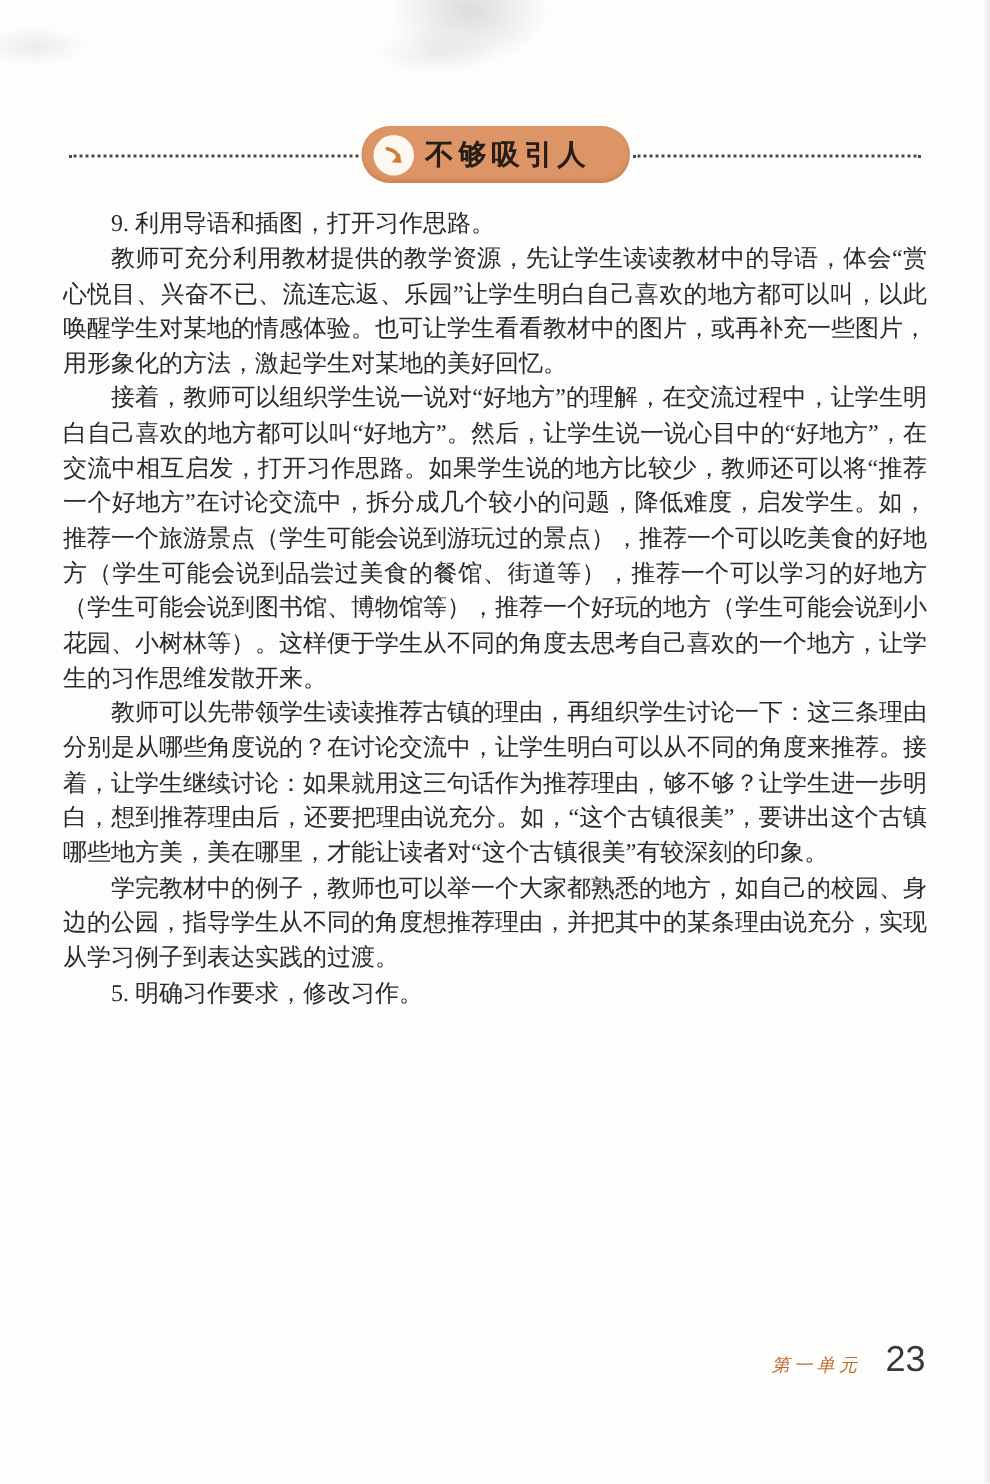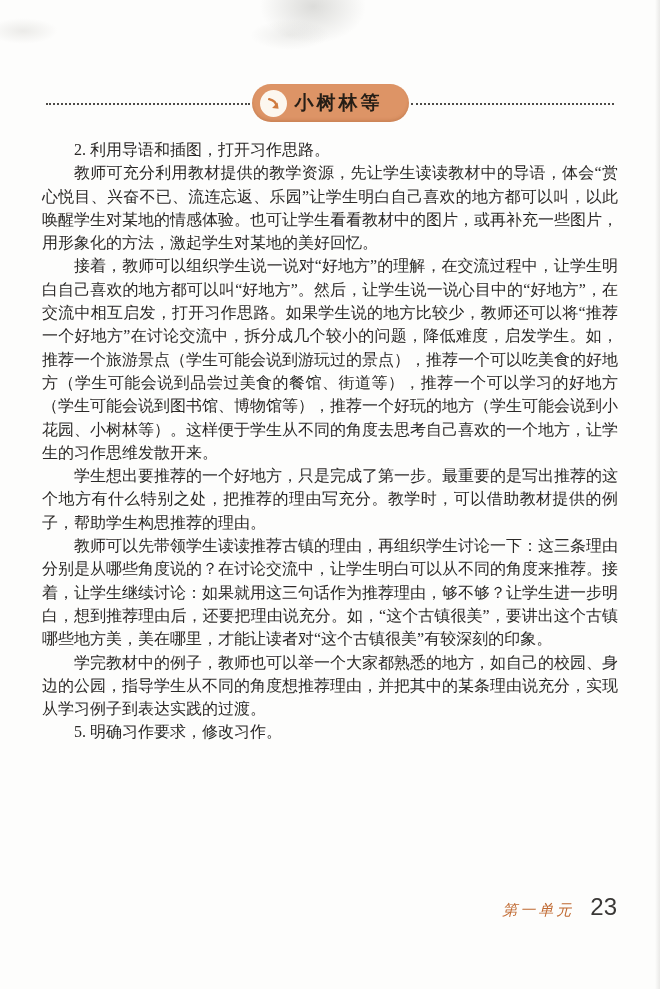--- a/index.html
+++ b/index.html
@@ -85,21 +85,21 @@
     text-indent:2em;
   }
 
   
   .footer{
     position:absolute;right:43px;top:893px;
     display:flex;align-items:baseline;gap:16px;
   }
   .unit-label{
     font-style:italic;
-    font-size:15px;
+    font-size:12px;
     letter-spacing:3px;
     color:#c06a32;
     margin-left:21px;
   }
   .page-number{
     font-family:"Liberation Sans","DejaVu Sans",sans-serif;
     font-size:24px;
     color:#3a3836;
     font-style:normal;
   }
@@ -116,30 +116,29 @@
 
   <div class="header-row">
     <div class="dot-rule"></div>
     <div class="badge">
       <span class="badge-circle">
         <svg width="19" height="19" viewBox="0 0 24 24">
           <path d="M6.5 6.5 C 13 8, 15.5 10.5, 16 16" fill="none" stroke="#d07b3f" stroke-width="3" stroke-linecap="round"></path>
           <path d="M10.2 17.8 L18.4 18.6 L17.2 10.6 Z" fill="#d07b3f"></path>
         </svg>
       </span>
-      <span class="badge-label">小树林等</span>
+      <span class="badge-label">不够吸引人</span>
     </div>
     <div class="dot-rule"></div>
   </div>
 
   <div class="content">
-    <p class="num-heading">2. 利用导语和插图，打开习作思路。</p>
+    <p class="num-heading">9. 利用导语和插图，打开习作思路。</p>
     <p class="para">教师可充分利用教材提供的教学资源，先让学生读读教材中的导语，体会“赏心悦目、兴奋不已、流连忘返、乐园”让学生明白自己喜欢的地方都可以叫，以此唤醒学生对某地的情感体验。也可让学生看看教材中的图片，或再补充一些图片，用形象化的方法，激起学生对某地的美好回忆。</p>
     <p class="para">接着，教师可以组织学生说一说对“好地方”的理解，在交流过程中，让学生明白自己喜欢的地方都可以叫“好地方”。然后，让学生说一说心目中的“好地方”，在交流中相互启发，打开习作思路。如果学生说的地方比较少，教师还可以将“推荐一个好地方”在讨论交流中，拆分成几个较小的问题，降低难度，启发学生。如，推荐一个旅游景点（学生可能会说到游玩过的景点），推荐一个可以吃美食的好地方（学生可能会说到品尝过美食的餐馆、街道等），推荐一个可以学习的好地方（学生可能会说到图书馆、博物馆等），推荐一个好玩的地方（学生可能会说到小花园、小树林等）。这样便于学生从不同的角度去思考自己喜欢的一个地方，让学生的习作思维发散开来。</p>
-    <p class="para">学生想出要推荐的一个好地方，只是完成了第一步。最重要的是写出推荐的这个地方有什么特别之处，把推荐的理由写充分。教学时，可以借助教材提供的例子，帮助学生构思推荐的理由。</p>
     <p class="para">教师可以先带领学生读读推荐古镇的理由，再组织学生讨论一下：这三条理由分别是从哪些角度说的？在讨论交流中，让学生明白可以从不同的角度来推荐。接着，让学生继续讨论：如果就用这三句话作为推荐理由，够不够？让学生进一步明白，想到推荐理由后，还要把理由说充分。如，“这个古镇很美”，要讲出这个古镇哪些地方美，美在哪里，才能让读者对“这个古镇很美”有较深刻的印象。</p>
     <p class="para">学完教材中的例子，教师也可以举一个大家都熟悉的地方，如自己的校园、身边的公园，指导学生从不同的角度想推荐理由，并把其中的某条理由说充分，实现从学习例子到表达实践的过渡。</p>
     <p class="num-heading">5. 明确习作要求，修改习作。</p>
   </div>
 
   <div class="footer">
     <span class="unit-label">第一单元</span>
     <span class="page-number">23</span>
   </div>
 

